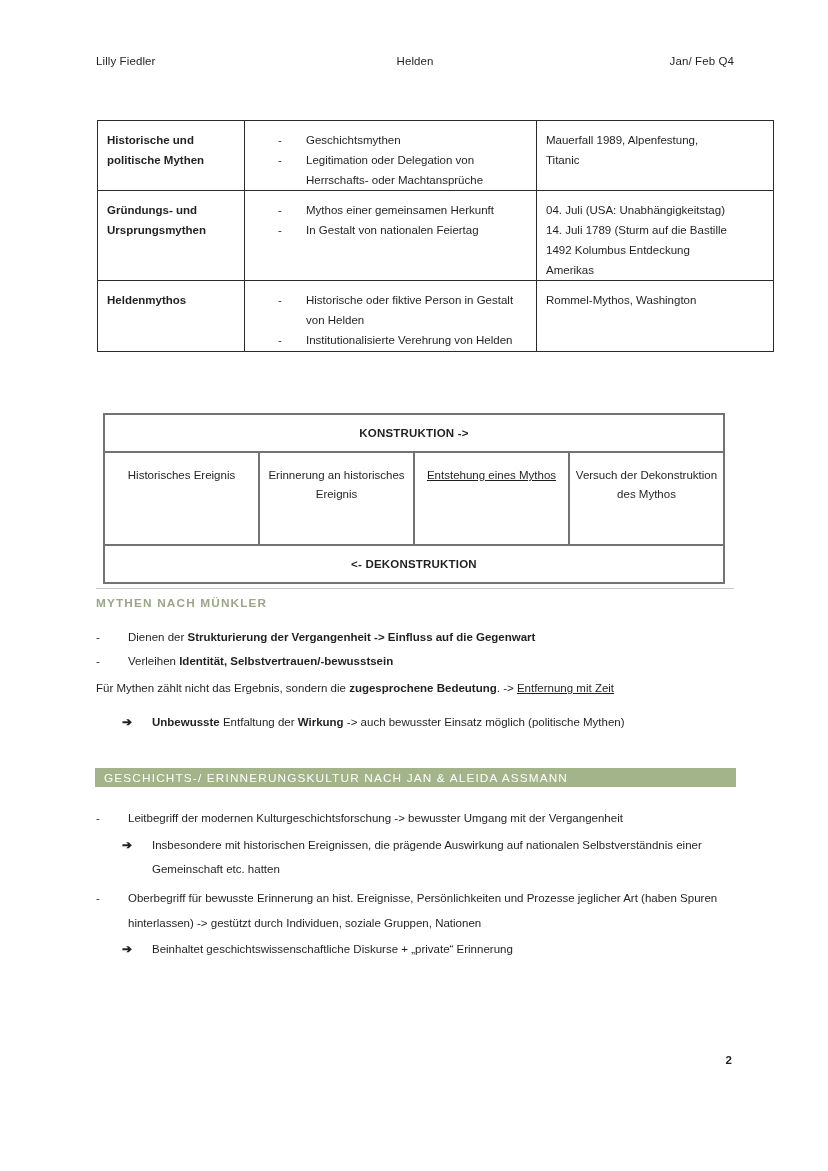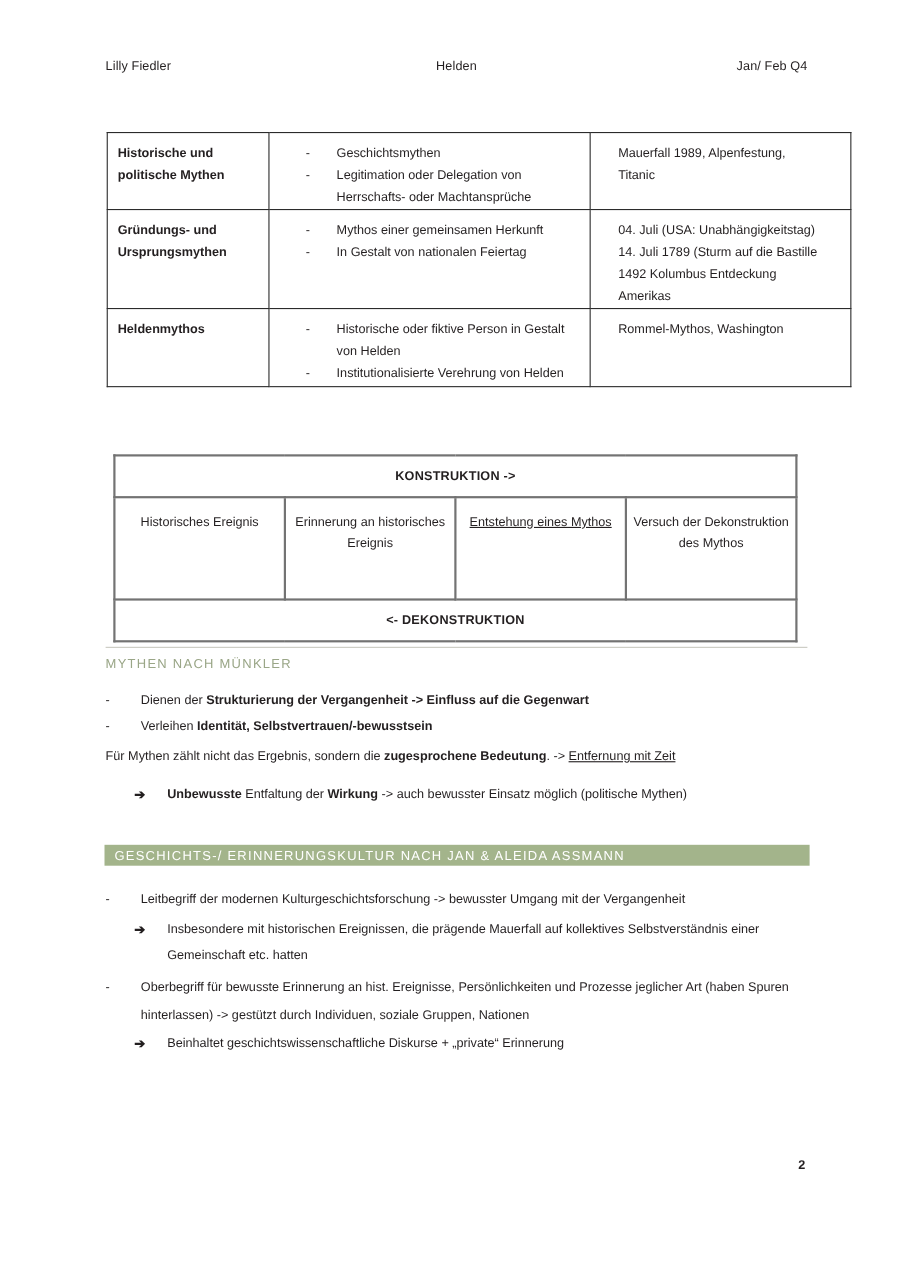--- a/index.html
+++ b/index.html
@@ -68,21 +68,21 @@
     padding-left: 61px;
     line-height: 1.72;
     margin: 0;
   }
   .dashlist li::before {
     content: "-";
     position: absolute;
     left: 33px;
     top: 0;
   }
-  .cellline { display: block; line-height: 1.72; margin-left: 16px; }
+  .cellline { display: block; line-height: 1.72; }
 
   
   .tbl-konstr {
     position: absolute;
     left: 103px;
     top: 413px;
     width: 622px;
     font-size: 11.5px;
     text-align: center;
   }
@@ -113,21 +113,21 @@
     width: 638px;
     height: 0;
     border-top: 1px solid #c9c9c0;
   }
   .sec-plain {
     position: absolute;
     left: 96px;
     font-size: 11.8px;
     letter-spacing: 1.15px;
     color: #9aa687;
-    font-weight: normal;
+    font-weight: bold;
   }
 
   
   .sec-banner {
     position: absolute;
     left: 95px;
     width: 641px;
     height: 19px;
     background: #a3b48b;
     color: #ffffff;
@@ -289,21 +289,21 @@
     <span>GESCHICHTS-/ ERINNERUNGSKULTUR NACH JAN &amp; ALEIDA ASSMANN</span>
   </div>
 
   <div class="body-block" style="top:809px">
     <div class="row">
       <span class="mk">-</span>
       <span>Leitbegriff der modernen Kulturgeschichtsforschung -&gt; bewusster Umgang mit der Vergangenheit</span>
     </div>
     <div class="row arrow loose">
       <span class="mk">➔</span>
-      <span>Insbesondere mit historischen Ereignissen, die prägende Mauerfall auf kollektives Selbstverständnis einer Gemeinschaft etc. hatten</span>
+      <span>Insbesondere mit historischen Ereignissen, die prägende Auswirkung auf nationalen Selbstverständnis einer Gemeinschaft etc. hatten</span>
     </div>
     <div class="row loose">
       <span class="mk">-</span>
       <span>Oberbegriff für bewusste Erinnerung an hist. Ereignisse, Persönlichkeiten und Prozesse jeglicher Art (haben Spuren hinterlassen) -&gt; gestützt durch Individuen, soziale Gruppen, Nationen</span>
     </div>
     <div class="row arrow">
       <span class="mk">➔</span>
       <span>Beinhaltet geschichtswissenschaftliche Diskurse + „private“ Erinnerung</span>
     </div>
   </div>

